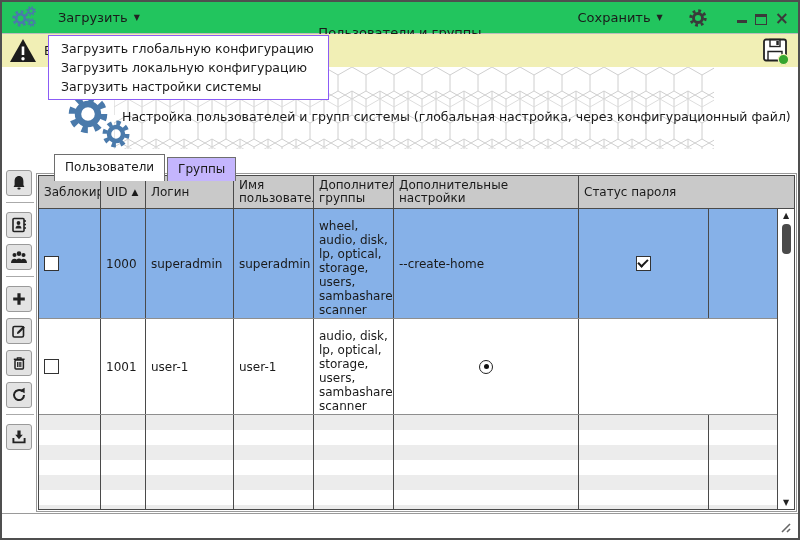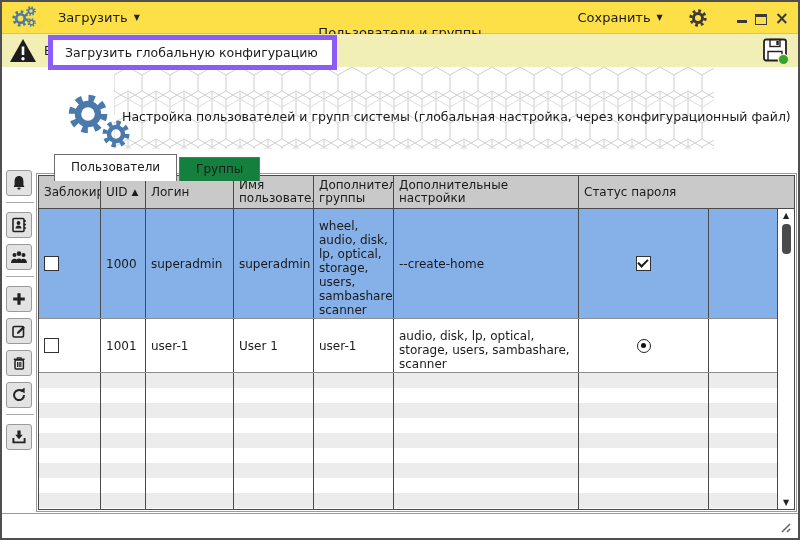--- a/index.html
+++ b/index.html
@@ -1,48 +1,48 @@
 <!DOCTYPE html>
 <html><head>
 <meta charset="utf-8">
 <style>
   html,body{margin:0;padding:0;background:#888;}
   .window{position:relative;width:800px;height:540px;box-sizing:border-box;border:2px solid #4f4f4f;
     background:#fff;font-family:"DejaVu Sans",sans-serif;color:#1a1a1a;overflow:hidden;}
   svg{display:block}
   
-  .toolbar{position:absolute;top:0;left:0;right:0;height:32px;background:#fde047;
+  .toolbar{position:absolute;top:0;left:0;right:0;height:32px;background:#22c55e;
     border-bottom:1px solid #bdbdbd;display:flex;align-items:center;padding:0 9px;box-sizing:border-box;}
   .menu-btn{display:flex;align-items:center;gap:6px;font-size:13px;cursor:default;}
   .load-btn{margin-left:20px;}
   .tb-title{position:absolute;left:50%;transform:translateX(-50%);font-size:13px;margin-top:29px;}
   .tb-right{margin-left:auto;display:flex;align-items:center;gap:26px;}
   .caret{font-size:8px;color:#222;}
   .win-btns{display:flex;align-items:flex-start;gap:8px;margin-left:4px;}
   .min-glyph{width:10px;height:3px;background:#3a3a3a;margin-top:9px;}
   .max-glyph{width:10px;height:7px;border:1.5px solid #3a3a3a;border-top:3.5px solid #3a3a3a;margin-top:3px;}
   .close-glyph{font-size:17px;font-weight:bold;color:#3a3a3a;line-height:14px;}
   
   .banner{position:absolute;top:32px;left:0;right:0;height:33px;background:#f1efb5;
     display:flex;align-items:center;padding:0 7px;box-sizing:border-box;z-index:2;}
   .banner-text{font-size:12.5px;margin-left:7px;}
   .banner-save{margin-left:auto;}
   
   .hexzone{position:absolute;left:112px;top:65px;width:600px;height:82px;z-index:0;}
   .gears-deco{position:absolute;left:64px;top:92px;z-index:1;color:#4a7aab;}
   .heading{position:absolute;left:120px;top:107px;font-size:12.5px;white-space:nowrap;z-index:2;}
   
-  .dropdown{position:absolute;left:46px;top:33px;background:#fff;border:5px solid #8b5cf6;
+  .dropdown{position:absolute;left:46px;top:33px;background:#fff;border:1px solid #8b5cf6;
     z-index:50;padding:3px 0;min-width:238px;}
   .dd-item{height:19px;line-height:19px;padding:0 14px 0 12px;font-size:12.5px;white-space:nowrap;}
   
   .tabs{position:absolute;left:52px;top:147px;display:flex;z-index:6;align-items:flex-end;}
-  .tab{font-size:12px;padding:0 16px;box-sizing:border-box;border:1px solid #6e6e6e;}
+  .tab{font-size:12px;padding:0 10px;box-sizing:border-box;border:1px solid #6e6e6e;}
   .tab.active{background:#fff;height:27px;line-height:25px;border-bottom:none;z-index:7;}
-  .tab.inactive{background:#15803d;height:24px;line-height:22px;margin-left:2px;border-bottom:none;margin-top:8px;}
+  .tab.inactive{background:#c4b5fd;height:24px;line-height:22px;margin-left:2px;border-bottom:none;margin-top:8px;}
   
   .sidebar{position:absolute;left:4px;top:168px;width:28px;z-index:3;}
   .sb-btn{width:26px;height:26px;background:#e3e3e3;border:1px solid #9a9a9a;border-radius:3px;
     display:flex;align-items:center;justify-content:center;margin-bottom:6px;box-sizing:border-box;}
   .sb-sep{height:1px;background:#aaa;margin:3px 0 9px 0;}
   
   .tablewrap{position:absolute;left:36px;top:173px;width:757px;height:335px;box-sizing:border-box;
     border:1px solid #4a4a4a;outline:1px solid #9a9a9a;outline-offset:1px;background:#fff;z-index:4;}
   .t-head{display:grid;grid-template-columns:62px 45px 88px 80px 80px 185px 130px 69px;
     height:32px;background:#c9c9c9;border-bottom:1px solid #4a4a4a;}
@@ -155,20 +155,22 @@
     <svg width="76" height="56" viewBox="0 0 76 56">
       <use href="#gear" x="2" y="0" width="40" height="40"></use>
       <use href="#gear" x="36" y="26" width="28" height="28"></use>
     </svg>
   </div>
 
   <div class="heading">Настройка пользователей и групп системы (глобальная настройка, через конфигурационный файл)</div>
 
   <div class="dropdown">
     <div class="dd-item">Загрузить глобальную конфигурацию</div>
+    <div class="dd-item">Загрузить локальную конфигурацию</div>
+    <div class="dd-item">Загрузить настройки системы</div>
   </div>
 
   <div class="tabs">
     <div class="tab active">Пользователи</div>
     <div class="tab inactive">Группы</div>
   </div>
 
   <div class="sidebar">
     <div class="sb-btn">
       <span>
@@ -276,21 +278,20 @@
           <div class="t-cell c-status">
             <span class="cb checked"></span>
           </div>
         </div>
         <div class="t-row data-row">
           <div class="t-cell">
             <span class="cb"></span>
           </div>
           <div class="t-cell">1001</div>
           <div class="t-cell">user-1</div>
-          <div class="t-cell">User 1</div>
           <div class="t-cell">user-1</div>
           <div class="t-cell c-groups">audio, disk, lp, optical, storage, users, sambashare, scanner</div>
           <div class="t-cell c-status">
             <span class="radio"></span>
           </div>
         </div>
         <div class="t-row filler">
           <div class="t-cell"></div>
           <div class="t-cell"></div>
           <div class="t-cell"></div>

